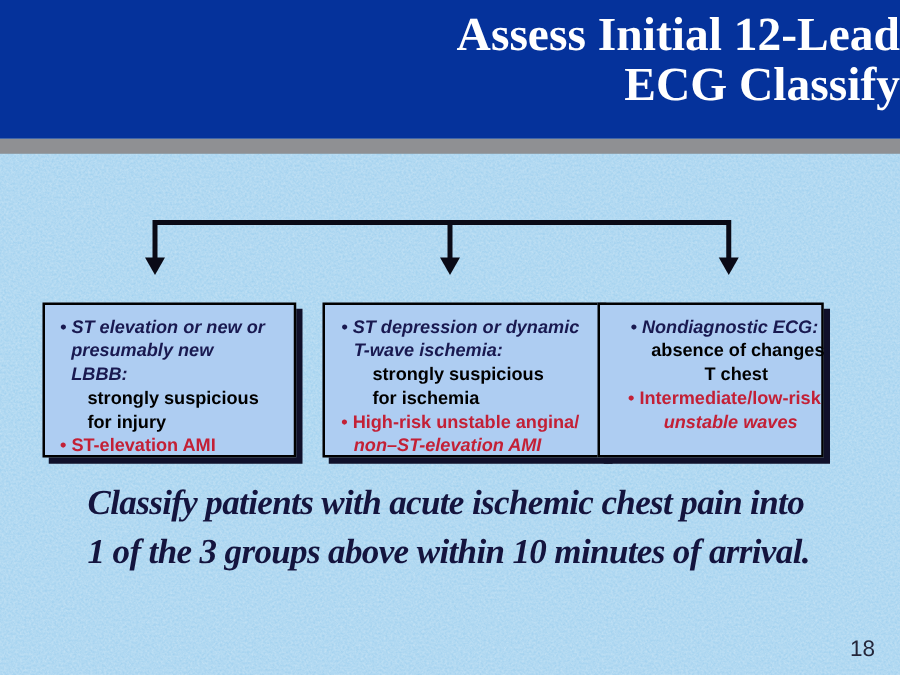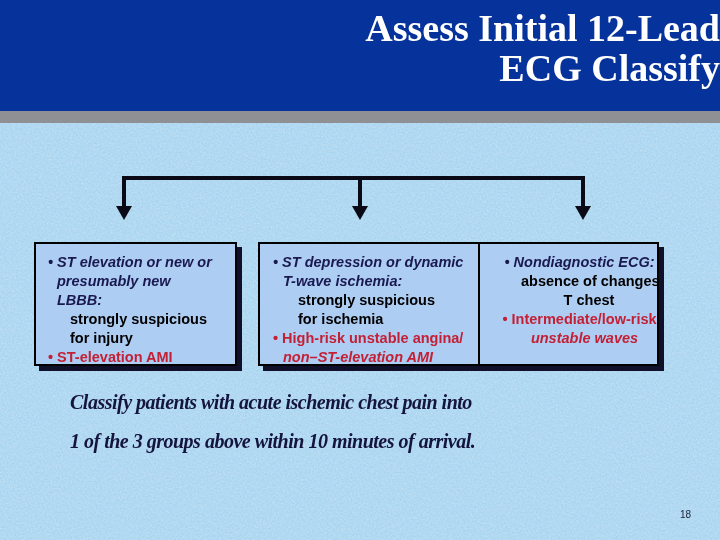--- a/index.html
+++ b/index.html
@@ -41,27 +41,27 @@
   .fbox-3{left:478px; width:181px; --i0:22px; --i1:32px; --i2:41px; z-index:3;text-align:center;}
   .blue-bullet{color:var(--bullet-blue,#191950); font-style:italic; padding-left:var(--i0);}
   .blue-cont  {color:var(--bullet-blue,#191950); font-style:italic; padding-left:var(--i1);}
   .black-sub  {color:#000; padding-left:var(--i2);}
   .red-bullet {color:var(--bullet-red,#c32036); padding-left:var(--i0);}
   .red-cont   {color:var(--bullet-red,#c32036); font-style:italic; padding-left:var(--i1);}
   
   .footer-note{
     position:absolute; left:70px; top:383px; width:640px; z-index:2;
     font-family:"Liberation Serif",serif; font-weight:bold; font-style:italic;
-    font-size:20px; line-height:39px; letter-spacing:-0.5px;
+    font-size:28px; line-height:39px; letter-spacing:-0.5px;
     color:var(--footer-text,#14143e); white-space:nowrap;
   }
   
   .page-number{
     position:absolute; left:680px; top:509px; z-index:2;
-    font-size:10px; color:#23263a;
+    font-size:18px; color:#23263a;
   }
 </style>
 </head>
 <body>
 
 <div class="slide">
 
   <div class="body-area">
     <svg class="texture" width="720" height="417" xmlns="http://www.w3.org/2000/svg">
       <filter id="paperNoise">

